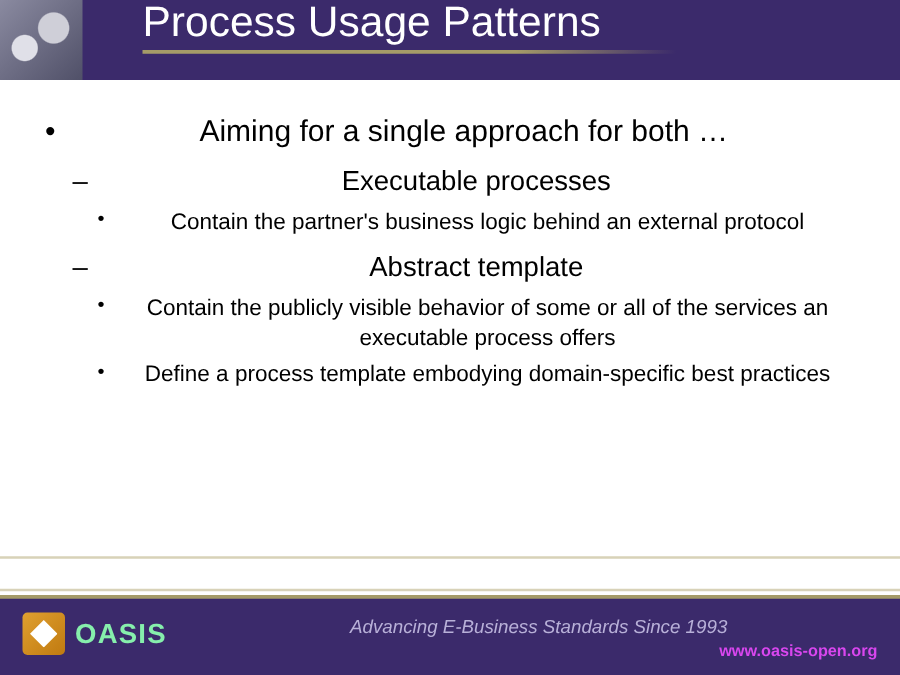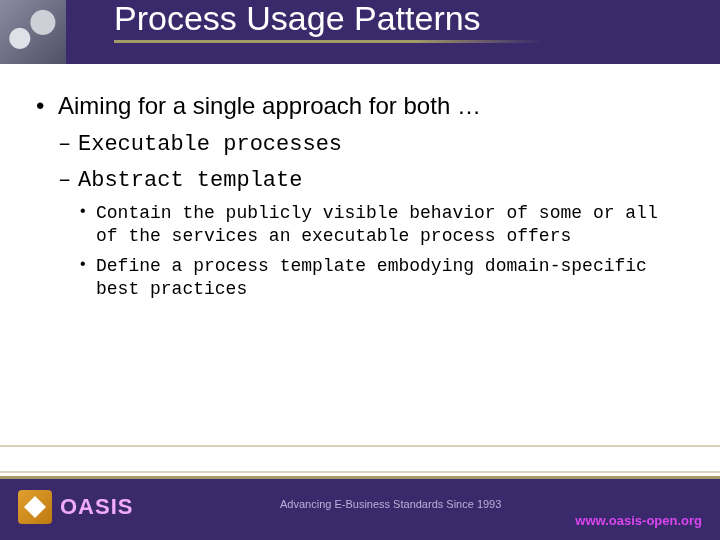--- a/index.html
+++ b/index.html
@@ -44,21 +44,21 @@
     left: 48px;
     right: -60px;
     bottom: -6px;
     height: 3px;
     background: linear-gradient(to right, #a59b68 0%, #a59b68 70%, rgba(165,155,104,0) 100%);
   }
   .content {
     padding: 26px 36px 0 36px;
     color: #000000;
   }
-  ul { list-style: none; }
+  ul { list-style: none; text-align: center; }
   .lvl1 > li {
     font-size: 24px;
     line-height: 1.35;
     margin-bottom: 8px;
     padding-left: 22px;
     position: relative;
   }
   .lvl1 > li::before {
     content: "•";
     position: absolute;
@@ -68,21 +68,20 @@
   }
   .lvl2 {
     margin-top: 8px;
   }
   .lvl2 > li {
     font-size: 22px;
     line-height: 1.35;
     margin-bottom: 6px;
     padding-left: 20px;
     position: relative;
-    font-family: Liberation Mono, monospace;
   }
   .lvl2 > li::before {
     content: "–";
     position: absolute;
     left: 0;
     top: 0;
   }
   .lvl3 {
     margin-top: 6px;
     margin-bottom: 10px;
@@ -136,31 +135,32 @@
     position: relative;
   }
   .logo-mark::after {
     content: "";
     position: absolute;
     inset: 6px;
     background: #ffffff;
     clip-path: polygon(50% 0, 100% 50%, 50% 100%, 0 50%);
   }
   .logo-text {
-    color: #f0abfc;
+    color: #86efac;
     font-size: 22px;
     font-weight: bold;
     letter-spacing: 1px;
   }
   .tagline {
     position: absolute;
     left: 280px;
     bottom: 30px;
     color: #b8b0d8;
-    font-size: 11px;
+    font-size: 15px;
+    font-style: italic;
   }
   .url {
     position: absolute;
     right: 18px;
     bottom: 12px;
     color: #d946ef;
     font-size: 13px;
     font-weight: bold;
   }
 </style>
@@ -172,20 +172,25 @@
   <div class="title">Process Usage Patterns</div>
 </div>
 
 <div class="content">
   <ul class="lvl1">
     <li>
       <span>Aiming for a single approach for both …</span>
       <ul class="lvl2">
         <li>
           <span>Executable processes</span>
+          <ul class="lvl3">
+            <li>
+              <span>Contain the partner's business logic behind an external protocol</span>
+            </li>
+          </ul>
         </li>
         <li>
           <span>Abstract template</span>
           <ul class="lvl3">
             <li>
               <span>Contain the publicly visible behavior of some or all of the services an executable process offers</span>
             </li>
             <li>
               <span>Define a process template embodying domain-specific best practices</span>
             </li>

